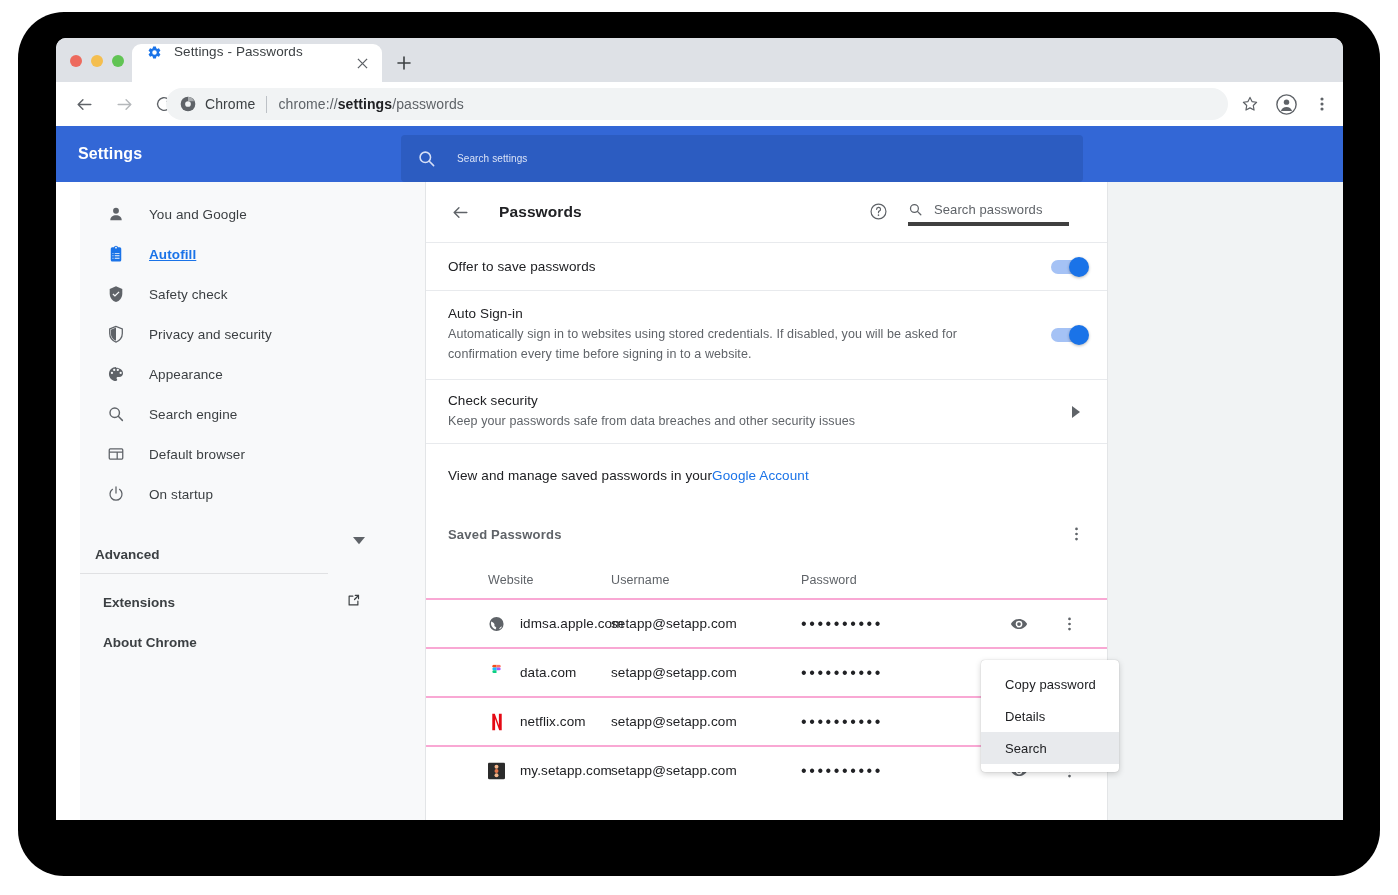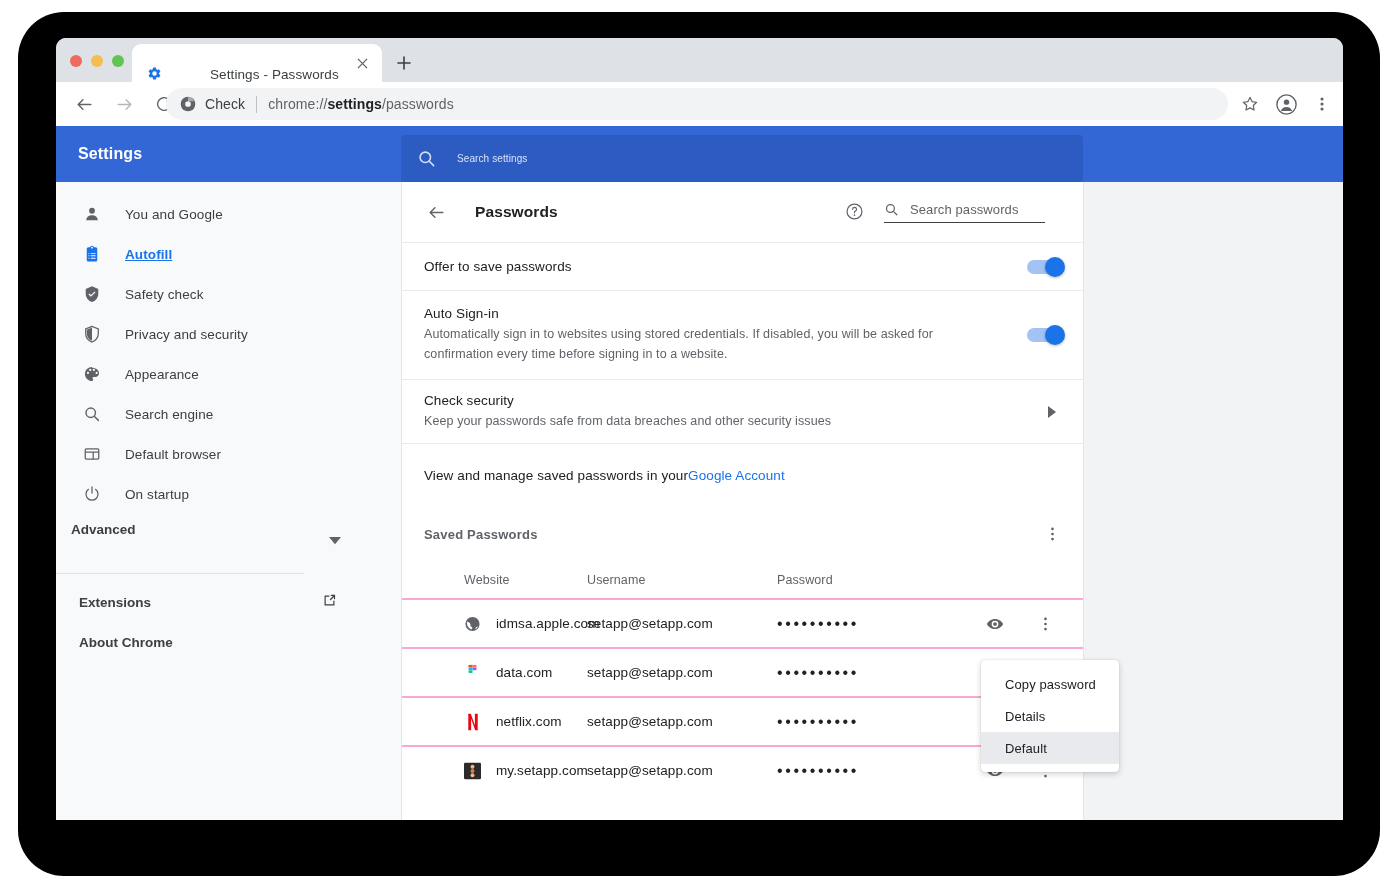--- a/index.html
+++ b/index.html
@@ -46,21 +46,21 @@
   .dot.red { background: #ed6a5e; }
   .dot.yellow { background: #f4be4f; }
   .dot.green { background: #61c454; }
 
   .tab {
     position: absolute;
     left: 76px; top: 6px;
     width: 250px; height: 38px;
     background: #ffffff;
     border-radius: 9px 9px 0 0;
-    display: flex; align-items: flex-end; gap: 36px;
+    display: flex; align-items: flex-start;
   }
   .tab-favicon { margin-left: 14px; width: 17px; height: 17px; display:flex; align-items:center; justify-content:center;}
   .tab-title {
     margin-left: 11px;
     font-size: 13.5px;
     color: #3c4043;
     white-space: nowrap;
     letter-spacing: .1px;
   }
   .tab-close {
@@ -153,20 +153,21 @@
     margin-left: 21px;
     font-size: 10px; color: #dbe3f7; letter-spacing: .1px;
   }
 
   
   .page {
     position: relative;
     height: 638px;
     background: #e5e5e5;
     display: flex;
+    margin-left: 24px;
   }
 
   
   .sidebar {
     width: 345px;
     background: #f8f9fa;
     padding-top: 12px;
     position: relative;
   }
   .nav-item {
@@ -188,21 +189,21 @@
   .nav-item.active .lbl { color: #1a73e8; font-weight: 700; text-decoration: underline; }
   .nav-item.active .ico { color: #1a73e8; }
   .nav-item.active::before {
     content: "";
     position: absolute; left: 0; top: 0; bottom: 0;
     width: 0px;
   }
   .nav-spacer { height: 8px; }
   .nav-advanced {
     height: 40px;
-    display: flex; align-items: flex-start;
+    display: flex; align-items: flex-end;
     padding-left: 15px;
     position: relative;
   }
   .nav-advanced .lbl { font-size: 13.5px; font-weight: 700; color: #3c4043; }
   .nav-advanced .caret {
     position: absolute; left: 273px; top: 15px;
     color: #5f6368;
   }
   .sb-divider {
     height: 1px; background: #e0e1e3;
@@ -254,21 +255,21 @@
     letter-spacing: .1px;
   }
   .help-icon {
     position: absolute; left: 443px; top: 20px;
     color: #5f6368;
   }
   .pw-search {
     position: absolute; left: 482px; top: 20px;
     width: 161px;
     display: flex; align-items: flex-end;
-    border-bottom: 1px solid #404040;
+    border-bottom: 4px solid #404040;
     padding-bottom: 5px;
   }
   .pw-search .mag { color: #5f6368; display:flex; }
   .pw-search .ph {
     margin-left: 11px;
     font-size: 13px; color: #5f6368; letter-spacing: .1px;
   }
 
   .row-sep { height: 1px; background: #e8eaed; }
 
@@ -469,21 +470,21 @@
       <div class="omnibox">
         <span class="chrome-chip">
           <span>
             <svg width="16" height="16" viewBox="0 0 24 24">
               <circle cx="12" cy="12" r="11" fill="#5f6368"></circle>
               <circle cx="12" cy="12" r="4.3" fill="#f1f3f4"></circle>
               <path d="M12 7.7h9.3A11 11 0 0 0 12 1v6.7z" fill="#f1f3f4" opacity=".5"></path>
               <path d="M12 7.7 L6.6 4.3 A11 11 0 0 0 3.2 17.5 L8.2 12 z" fill="#f1f3f4" opacity=".001"></path>
             </svg>
           </span>
-          <span class="label">Check</span>
+          <span class="label">Chrome</span>
         </span>
         <span class="chip-div"></span>
         <span class="url"><span>chrome://</span><b>settings</b><span>/passwords</span></span>
       </div>
 
       <div class="tb-right">
         <span class="tb-icon">
           <svg width="18" height="18" viewBox="0 0 24 24" fill="none" stroke="currentColor" stroke-width="1.6" stroke-linejoin="round">
             <path d="M12 3.2l2.7 5.6 6.1.9-4.4 4.3 1 6.1-5.4-2.9-5.4 2.9 1-6.1L3.2 9.7l6.1-.9z"></path>
           </svg>
@@ -832,18 +833,18 @@
     </div>
 
     <div class="ctx-menu">
       <div class="ctx-item">
         <span>Copy password</span>
       </div>
       <div class="ctx-item">
         <span>Details</span>
       </div>
       <div class="ctx-item hl">
-        <span>Default</span>
+        <span>Search</span>
       </div>
     </div>
 
   </div>
 </div>
 
 </body></html>

